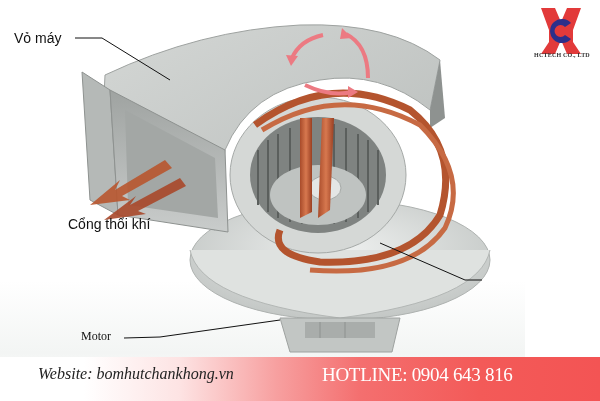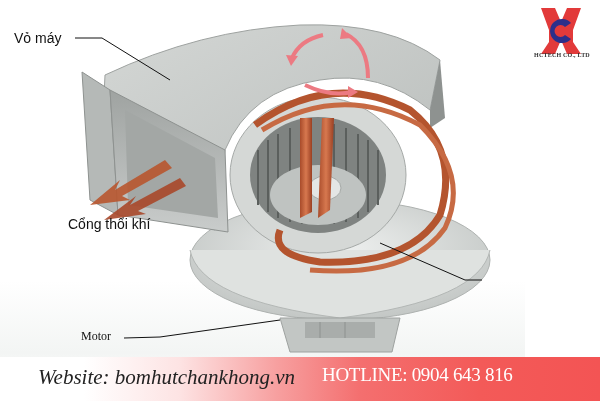--- a/index.html
+++ b/index.html
@@ -5,21 +5,21 @@
   html, body { margin: 0; padding: 0; }
   body { width: 600px; height: 401px; overflow: hidden; background: #ffffff; position: relative; font-family: "Liberation Sans", sans-serif; }
   .canvas { position: absolute; left: 0; top: 0; width: 525px; height: 401px; background: linear-gradient(180deg, #ffffff 0%, #ffffff 70%, #f3f5f4 88%, #ffffff 100%); }
   svg.art { position: absolute; left: 0; top: 0; }
   .label { position: absolute; font-family: "Liberation Sans", sans-serif; font-size: 14px; color: #111; white-space: nowrap; }
   .label.serif { font-family: "Liberation Serif", serif; font-size: 12px; }
   .logo { position: absolute; left: 531px; top: 6px; width: 60px; height: 60px; }
   .logo-text { position: absolute; left: 528px; top: 52px; width: 68px; text-align: center; font-family: "Liberation Serif", serif; font-size: 6px; font-weight: bold; color: #333; letter-spacing: 0.2px; }
   .banner { position: absolute; left: 0; top: 357px; width: 600px; height: 44px;
     background: linear-gradient(90deg, #ffffff 0%, #ffffff 14%, #fde3e3 30%, #f7a0a0 46%, #f46f6f 60%, #f35a58 80%, #f35454 100%); }
-  .website { position: absolute; left: 38px; top: 365px; font-family: "Liberation Serif", serif; font-style: italic; font-size: 21px; color: #222; white-space: nowrap; }
+  .website { position: absolute; left: 38px; top: 365px; font-family: "Liberation Serif", serif; font-style: italic; font-size: 16px; color: #222; white-space: nowrap; }
   .hotline { position: absolute; left: 322px; top: 364px; font-family: "Liberation Serif", serif; font-size: 19px; color: #ffffff; white-space: nowrap; letter-spacing: -0.3px; }
 </style>
 </head>
 <body>
 
 <div class="canvas">
 
   <svg class="art" width="600" height="401" viewBox="0 0 600 401">
     <defs>
       <linearGradient id="gTop" x1="0" y1="0" x2="1" y2="1">

